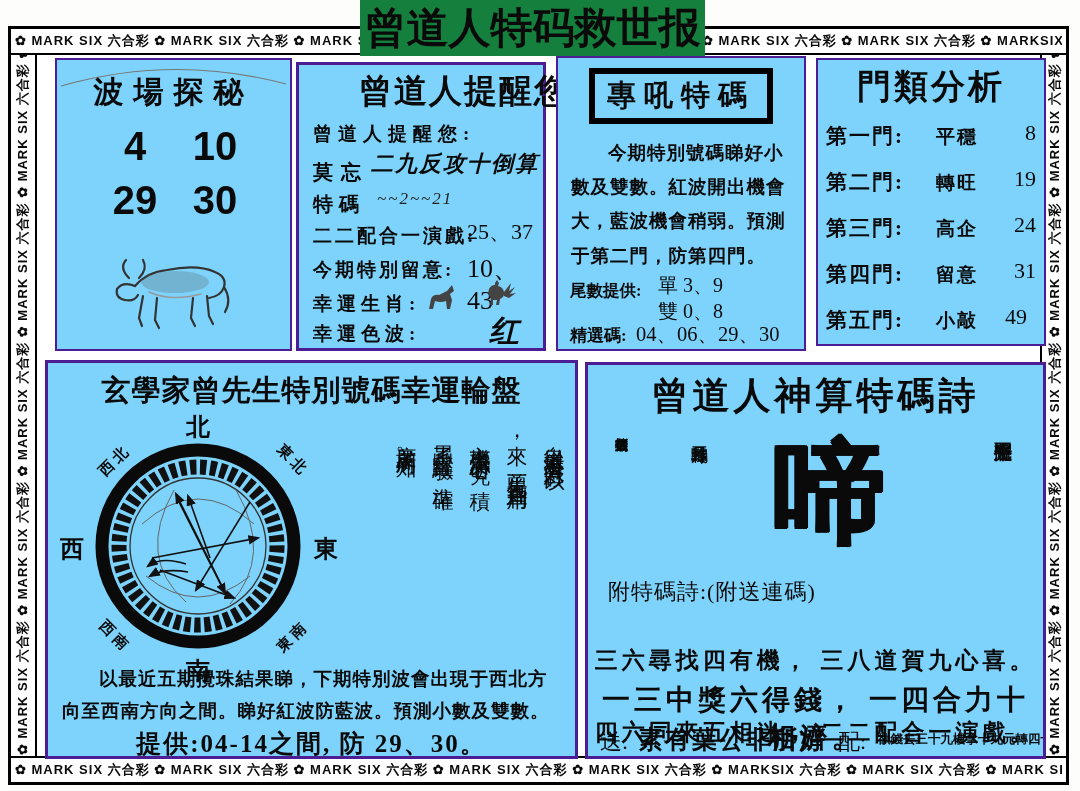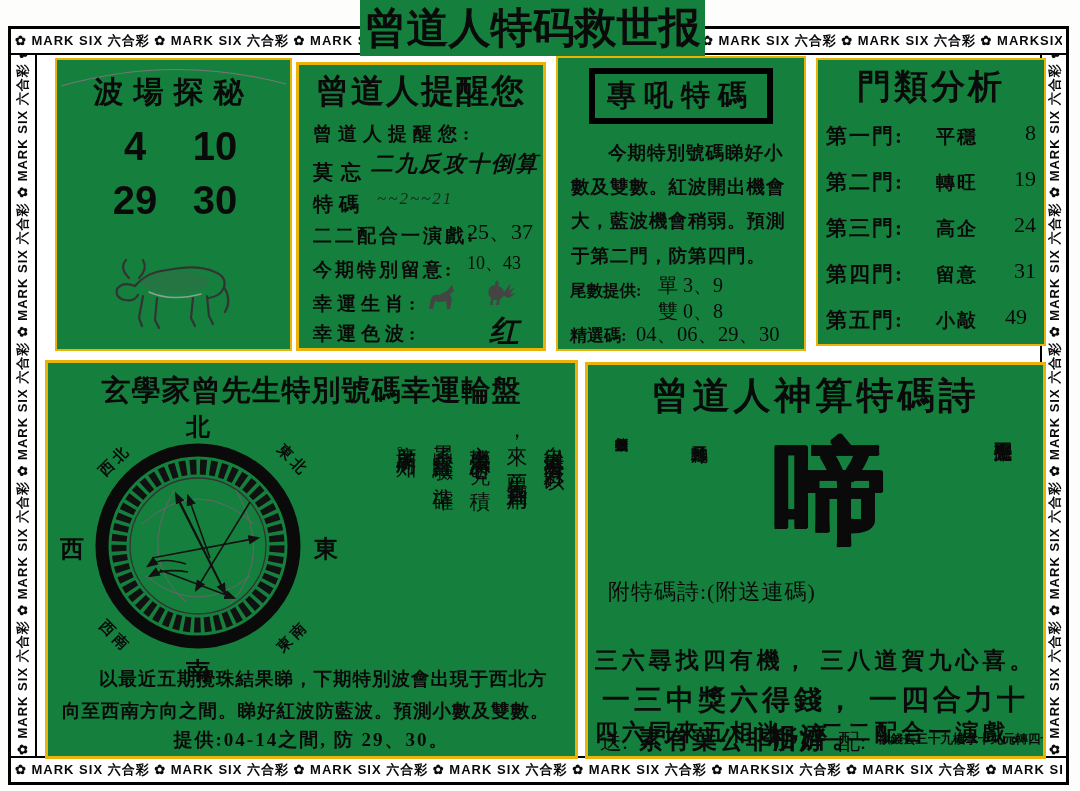--- a/index.html
+++ b/index.html
@@ -7,21 +7,21 @@
     width:1080px;height:791px;position:relative;overflow:hidden;
     background:#fdfdfc;color:#0a0a0a;
     font-family:"Liberation Serif", serif;
   }
   .abs{position:absolute;}
   .b{font-weight:bold;}
   .blk{font-weight:900;}
   .sans{font-family:"Liberation Sans", sans-serif;}
   .nowrap{white-space:nowrap;overflow:hidden;}
   .ctr{text-align:center;}
-  .box{position:absolute;background:#15803d;border:2px solid #eab308;box-sizing:border-box;}
+  .box{position:absolute;background:#7dd3fc;border:2px solid #4c1d95;box-sizing:border-box;}
   .vcol{writing-mode:vertical-rl;}
   .vcol > div{margin-left:9px;letter-spacing:3px;}
   .stripTxt{font-family:"Liberation Sans", sans-serif;font-weight:bold;font-size:13px;letter-spacing:1px;}
   .titleBoxed{border:6px solid #000;display:inline-block;padding:2px 12px;}
   .poemLine{font-weight:bold;letter-spacing:4px;}
 </style>
 </head>
 <body>
 
 <div class="abs" style="left:8px;top:26px;width:1055px;height:753px;border:3px solid #000;background:#fff;">
@@ -66,30 +66,30 @@
       <path d="M88,50 L86,70 L90,78"></path>
       <path d="M102,48 L104,68 L108,76"></path>
       <path d="M119,39 Q127,52 120,64"></path>
       <path d="M44,44 Q66,54 96,46" stroke="#999" stroke-width="1.4"></path>
     </g>
     <ellipse cx="70" cy="34" rx="34" ry="11" fill="#555" opacity="0.25"></ellipse>
   </svg>
 </div>
 
 <div class="box" style="left:296px;top:62px;width:250px;height:289px;border-width:3px;">
-  <div class="abs blk ctr" style="left:0;top:4px;width:100%;font-size:33px;letter-spacing:2px;">曾道人提醒您</div>
+  <div class="abs blk ctr" style="left:0;top:4px;width:100%;font-size:33px;letter-spacing:2px;padding-left:43px;">曾道人提醒您</div>
   <div class="abs b" style="left:14px;top:56px;font-size:19px;letter-spacing:6px;">曾道人提醒您:</div>
   <div class="abs b" style="left:14px;top:94px;font-size:20px;letter-spacing:8px;">莫忘</div>
   <div class="abs b" style="left:72px;top:84px;font-size:22px;font-style:italic;letter-spacing:2px;">二九反攻十倒算</div>
   <div class="abs b" style="left:14px;top:126px;font-size:20px;letter-spacing:6px;">特碼</div>
   <div class="abs" style="left:78px;top:124px;font-size:17px;font-style:italic;color:#222;letter-spacing:2px;">~~2~~21</div>
   <div class="abs b" style="left:14px;top:158px;font-size:19px;letter-spacing:3px;">二二配合一演戲:</div>
   <div class="abs" style="left:168px;top:152px;font-size:22px;">25、37</div>
   <div class="abs b" style="left:14px;top:192px;font-size:19px;letter-spacing:3px;">今期特別留意:</div>
-  <div class="abs" style="left:168px;top:186px;font-size:18px;">10、43</div>
+  <div class="abs" style="left:168px;top:186px;font-size:26px;">10、43</div>
   <div class="abs b" style="left:14px;top:226px;font-size:19px;letter-spacing:5px;">幸運生肖:</div>
   <svg class="abs" width="34" height="28" viewBox="0 0 34 28" style="left:126px;top:218px;">
     <path d="M4,26 L6,16 Q8,11 14,12 L22,8 L27,2 L29,8 L25,11 L27,17 L25,26 L22,26 L21,18 Q15,20 10,18 L8,26 Z" fill="#444"></path>
   </svg>
   <svg class="abs" width="32" height="30" viewBox="0 0 32 30" style="left:186px;top:214px;">
     <path d="M10,4 L12,1 L14,4 L13,7 Q18,8 19,13 Q20,18 15,20 L14,26 L11,26 L12,21 L8,21 L8,26 L5,26 L6,19 Q2,16 4,10 Q6,6 10,6 Z" fill="#444"></path>
     <path d="M19,13 L26,4 L24,12 L30,8 L25,15 L31,14 L24,19 L19,17 Z" fill="#444"></path>
   </svg>
   <div class="abs b" style="left:14px;top:256px;font-size:19px;letter-spacing:5px;">幸運色波:</div>
   <div class="abs b" style="left:190px;top:246px;font-size:30px;font-style:italic;">红</div>
@@ -164,21 +164,21 @@
 
   <div class="abs vcol" style="left:300px;top:66px;width:220px;height:230px;font-size:21px;">
     <div>自從本港有六合彩以</div>
     <div>來，曾先生一直利用</div>
     <div>玄機學潛心研究，積</div>
     <div>累了豐富經驗，準確</div>
     <div>度衆所周知。</div>
   </div>
 
   <div class="abs b" style="left:14px;top:300px;width:502px;font-size:18.5px;line-height:1.75;text-indent:2em;letter-spacing:1px;">以最近五期攪珠結果睇，下期特別波會出現于西北方向至西南方向之間。睇好紅波防藍波。預測小數及雙數。</div>
-  <div class="abs b ctr" style="left:0;top:364px;width:100%;font-size:19px;letter-spacing:2px;">提供:04-14之間, 防 29、30。</div>
+  <div class="abs b ctr" style="left:0;top:364px;width:100%;font-size:25px;letter-spacing:2px;">提供:04-14之間, 防 29、30。</div>
 </div>
 
 <div class="box" style="left:585px;top:362px;width:461px;height:397px;border-width:3px;">
   <div class="abs blk ctr" style="left:0;top:6px;width:100%;font-size:37px;letter-spacing:4px;">曾道人神算特碼詩</div>
 
   <div class="abs vcol" style="left:24px;top:62px;height:160px;font-size:13.5px;">第壹佰貳拾捌期玄機字</div>
   <div class="abs vcol" style="left:100px;top:68px;height:150px;font-size:17px;">月月乾坤鷄三啼</div>
   <div class="abs blk ctr" style="left:160px;top:52px;width:160px;height:150px;font-size:112px;line-height:150px;color:#0a0a0a;text-shadow:2px 0 #0a0a0a,0 2px #0a0a0a,2px 2px #0a0a0a,3px 1px #0a0a0a;">啼</div>
   <div class="abs vcol" style="left:402px;top:62px;height:165px;font-size:19px;">春不光照耀牛力壯</div>
 

